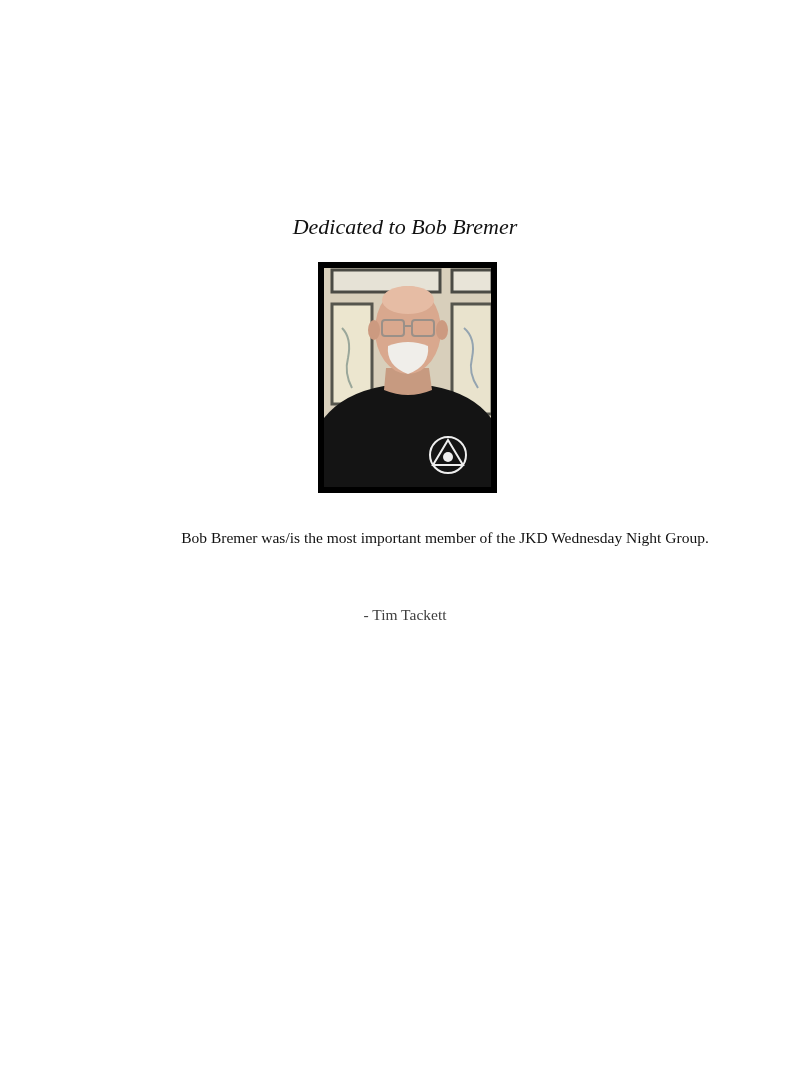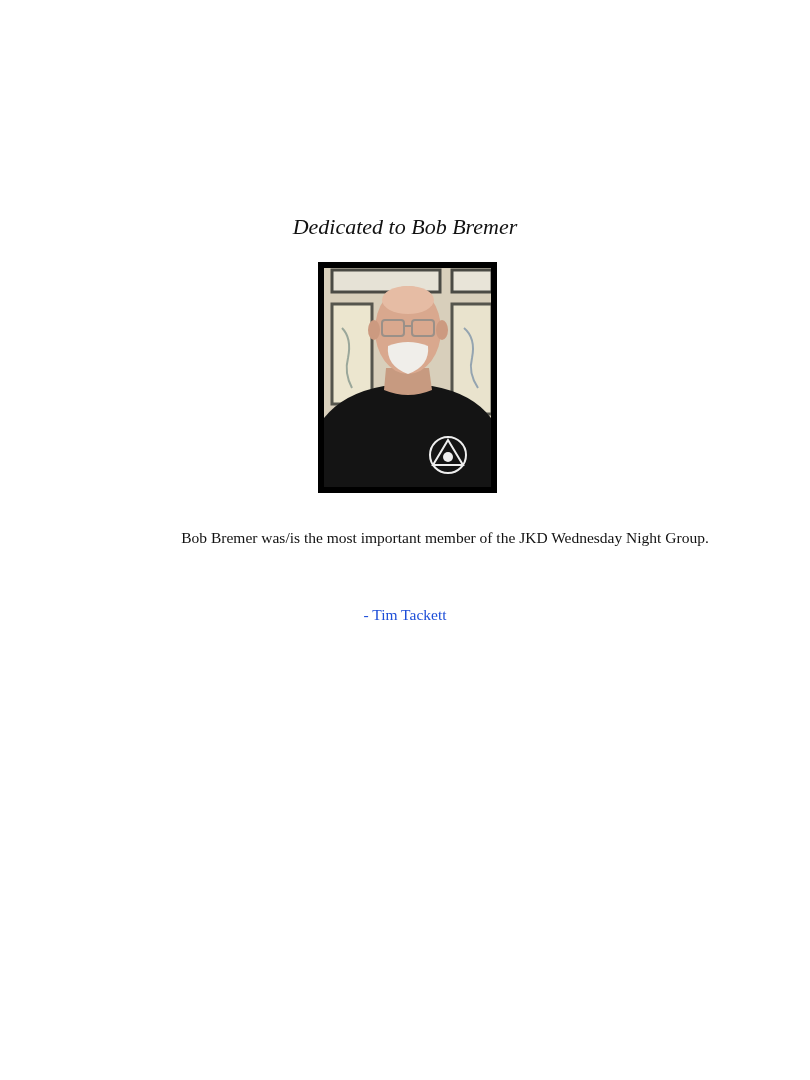--- a/index.html
+++ b/index.html
@@ -21,21 +21,21 @@
     overflow: hidden; background: #d9d2c0;
   }
   .photo svg { display: block; }
   .body-text {
     position: absolute; left: 0; width: 810px; top: 528px;
     text-align: center; font-size: 15.5px; line-height: 19px; color: #111; margin-left: 40px;
   }
   .body-text div { white-space: nowrap; }
   .attribution {
     position: absolute; left: 0; width: 810px; top: 606px;
-    text-align: center; font-size: 15.5px; color: #1d4ed8;
+    text-align: center; font-size: 15.5px; color: #404040;
   }
 </style>
 </head>
 <body>
 
 <div class="title">Dedicated to Bob Bremer</div>
 
 <div class="frame">
   <div class="photo" title="Portrait of Bob Bremer, white-haired man with glasses and white goatee wearing a black t-shirt with a JKD triangle-in-circle logo">
     <svg width="167" height="219" viewBox="0 0 167 219">

